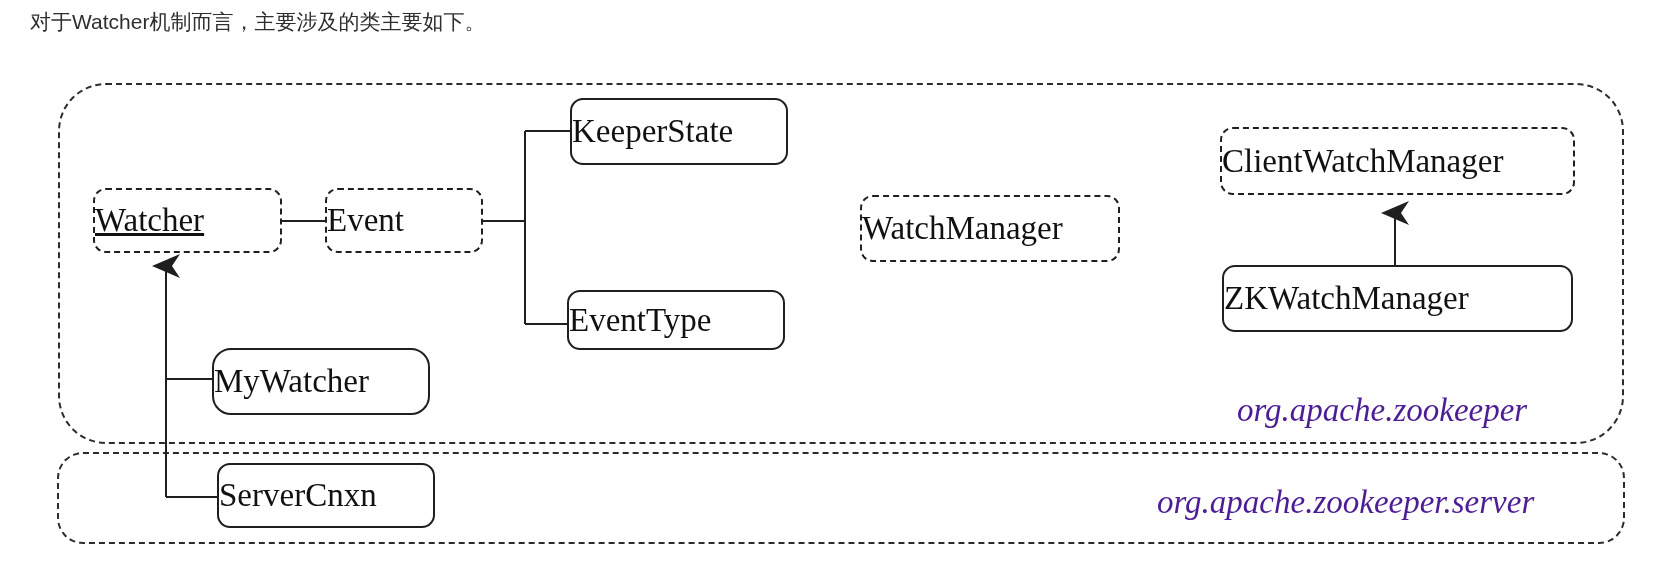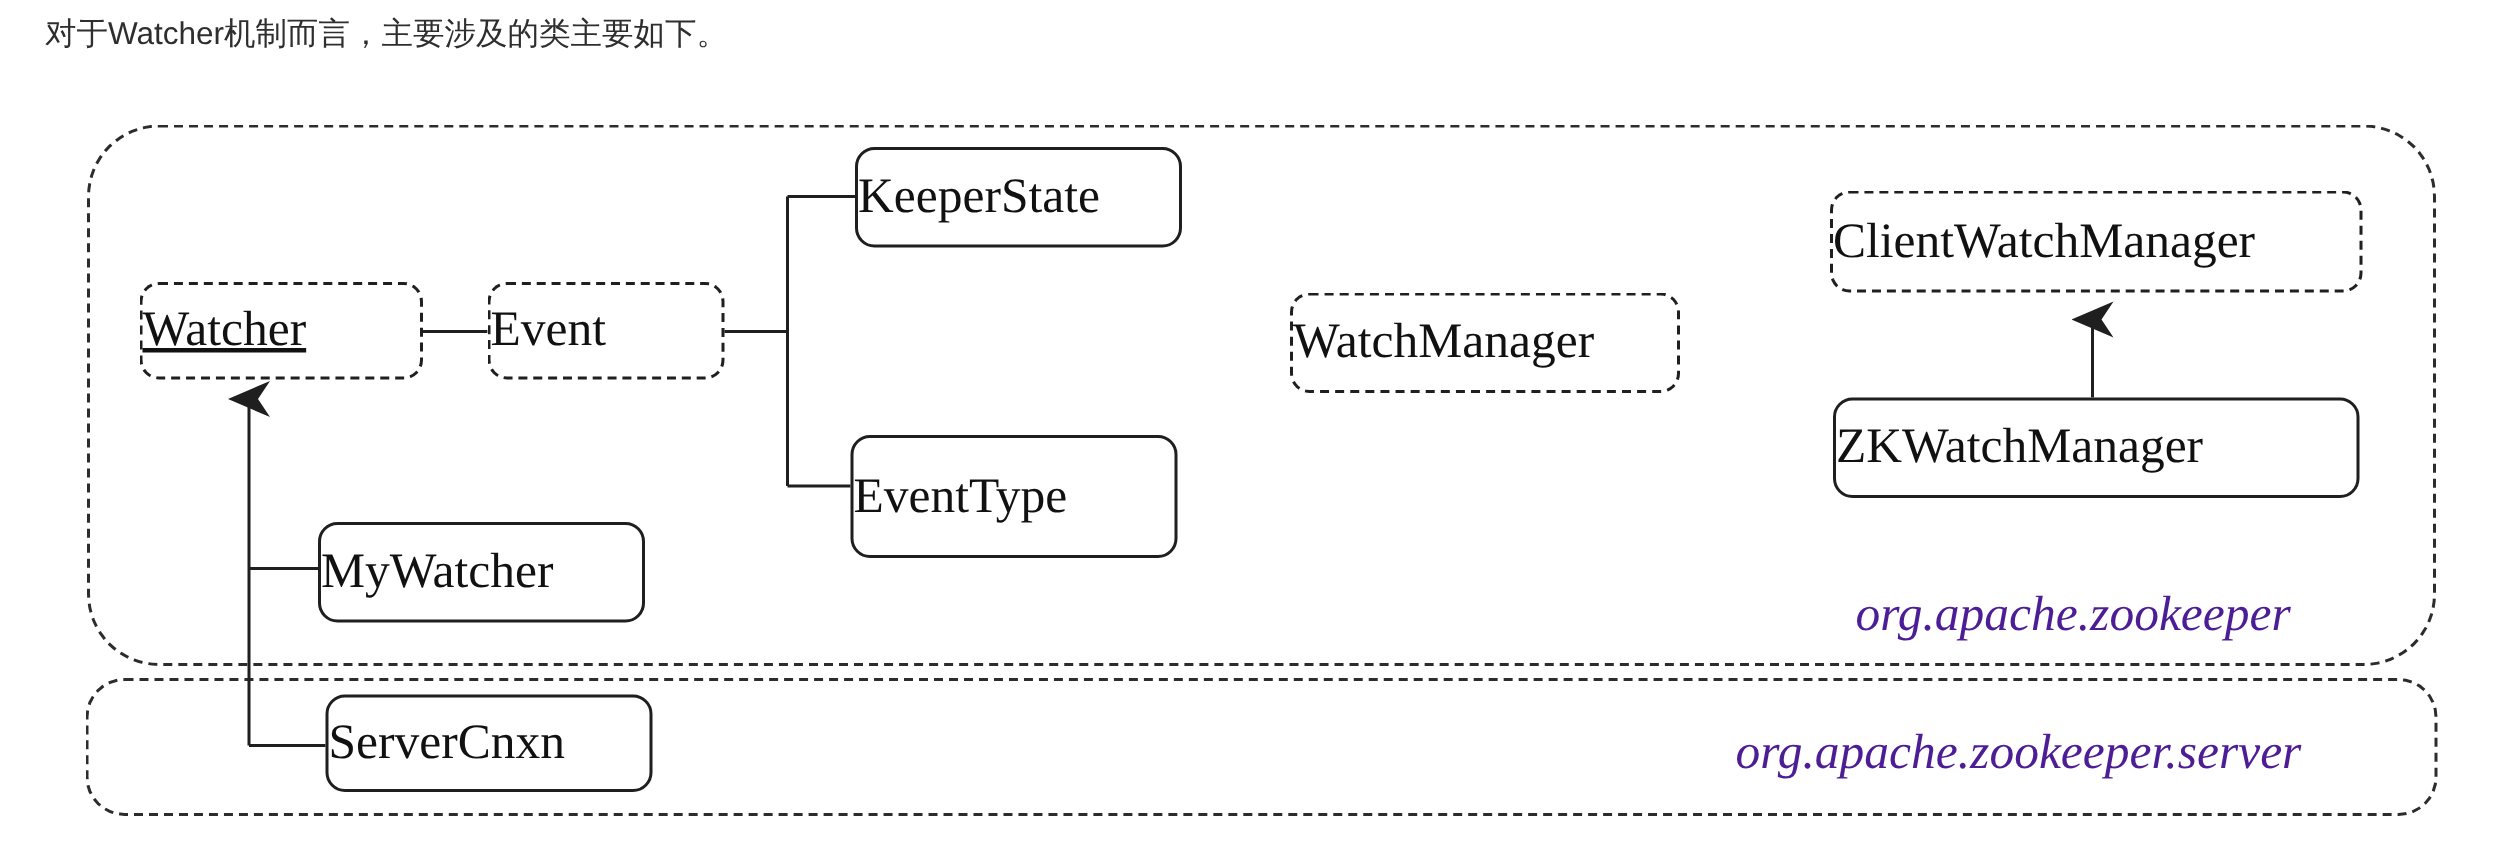--- a/index.html
+++ b/index.html
@@ -26,25 +26,25 @@
   .pkg-label-zookeeper-server{left:1157px;top:484px;}
   .node{
     position:absolute;display:flex;align-items:center;justify-content:flex-start;
     border:2px solid #1f1f1f;border-radius:13px;background:#ffffff;
     font-size:33px;color:#111111;white-space:nowrap;box-sizing:border-box;
   }
   .node.dashed{border-style:dashed;}
   .n-watcher{left:93px;top:188px;width:189px;height:65px;text-decoration:underline;}
   .n-event{left:325px;top:188px;width:158px;height:65px;}
   .n-keeper-state{left:570px;top:98px;width:218px;height:67px;}
-  .n-event-type{left:567px;top:290px;width:218px;height:82px;}
+  .n-event-type{left:567px;top:290px;width:218px;height:60px;}
   .n-watched-event{left:860px;top:195px;width:260px;height:67px;}
   .n-client-watch-manager{left:1220px;top:127px;width:355px;height:68px;}
   .n-zk-watch-manager{left:1222px;top:265px;width:351px;height:67px;font-family:Liberation Serif, serif;}
-  .n-my-watcher{left:212px;top:348px;width:218px;height:67px;}
+  .n-my-watcher{left:212px;top:348px;width:218px;height:67px;border-radius:19px;}
   .n-server-cnxn{left:217px;top:463px;width:218px;height:65px;}
   .n-watch-manager{left:528px;top:463px;width:274px;height:65px;}
   .edges-svg{position:absolute;left:0;top:0;width:1680px;height:574px;pointer-events:none;}
 </style>
 </head>
 <body>
 
 <div class="canvas">
 
   <div class="heading">对于Watcher机制而言，主要涉及的类主要如下。</div>

